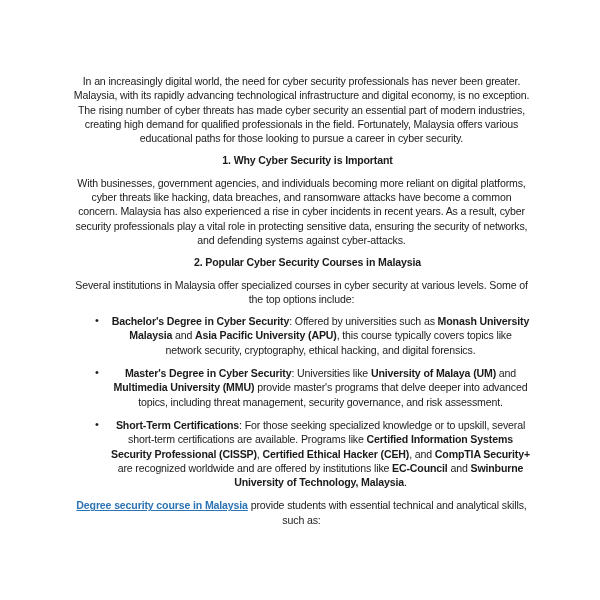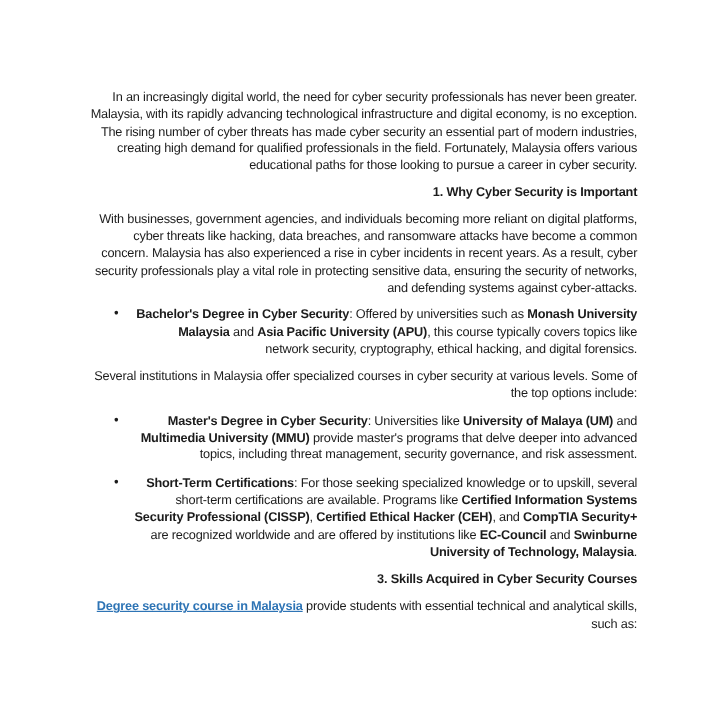--- a/index.html
+++ b/index.html
@@ -17,21 +17,21 @@
   .doc {
     position: absolute;
     left: 72px;
     top: 74px;
     width: 459px;
     font-family: "Liberation Sans", sans-serif;
     font-size: 10.6px;
     line-height: 14.3px;
     letter-spacing: -0.15px;
     color: #1b1b1b;
-    text-align: right;
+    text-align: center;
   }
   .block { margin: 0 0 8px 0; }
   .heading {
     font-weight: bold;
     margin-top: 3px;
     margin-bottom: 8px;
     margin-left: 12px;
   }
   .bullet {
     position: relative;
@@ -55,20 +55,20 @@
   }
 </style>
 </head>
 <body>
 
 <div class="page">
   <div class="doc">
       <div class="block paragraph"><span>In an increasingly digital world, the need for cyber security professionals has never been greater. Malaysia, with its rapidly advancing technological infrastructure and digital economy, is no exception. The rising number of cyber threats has made cyber security an essential part of modern industries, creating high demand for qualified professionals in the field. Fortunately, Malaysia offers various educational paths for those looking to pursue a career in cyber security.</span></div>
       <div class="block heading"><span class="bold">1. Why Cyber Security is Important</span></div>
       <div class="block paragraph"><span>With businesses, government agencies, and individuals becoming more reliant on digital platforms, cyber threats like hacking, data breaches, and ransomware attacks have become a common concern. Malaysia has also experienced a rise in cyber incidents in recent years. As a result, cyber security professionals play a vital role in protecting sensitive data, ensuring the security of networks, and defending systems against cyber-attacks.</span></div>
+      <div class="block heading"><span class="bold">2. Popular Cyber Security Courses in Malaysia</span></div>
+      <div class="block paragraph"><span>Several institutions in Malaysia offer specialized courses in cyber security at various levels. Some of the top options include:</span></div>
       <div class="block bullet"><span class="bold">Bachelor's Degree in Cyber Security</span><span>: Offered by universities such as </span><span class="bold">Monash University Malaysia</span><span> and </span><span class="bold">Asia Pacific University (APU)</span><span>, this course typically covers topics like network security, cryptography, ethical hacking, and digital forensics.</span></div>
-      <div class="block paragraph"><span>Several institutions in Malaysia offer specialized courses in cyber security at various levels. Some of the top options include:</span></div>
       <div class="block bullet"><span class="bold">Master's Degree in Cyber Security</span><span>: Universities like </span><span class="bold">University of Malaya (UM)</span><span> and </span><span class="bold">Multimedia University (MMU)</span><span> provide master's programs that delve deeper into advanced topics, including threat management, security governance, and risk assessment.</span></div>
       <div class="block bullet"><span class="bold">Short-Term Certifications</span><span>: For those seeking specialized knowledge or to upskill, several short-term certifications are available. Programs like </span><span class="bold">Certified Information Systems Security Professional (CISSP)</span><span>, </span><span class="bold">Certified Ethical Hacker (CEH)</span><span>, and </span><span class="bold">CompTIA Security+</span><span> are recognized worldwide and are offered by institutions like </span><span class="bold">EC-Council</span><span> and </span><span class="bold">Swinburne University of Technology, Malaysia</span><span>.</span></div>
-      <div class="block heading"><span class="bold">3. Skills Acquired in Cyber Security Courses</span></div>
       <div class="block paragraph"><a class="bold link" href="#">Degree security course in Malaysia</a><span> provide students with essential technical and analytical skills, such as:</span></div>
     </div>
 </div>
 
 </body></html>

